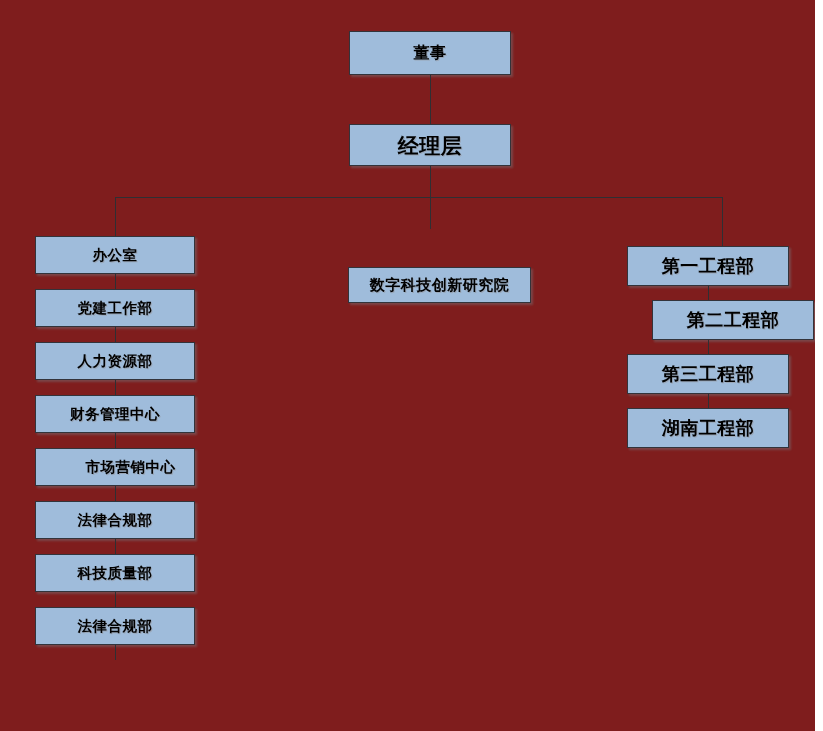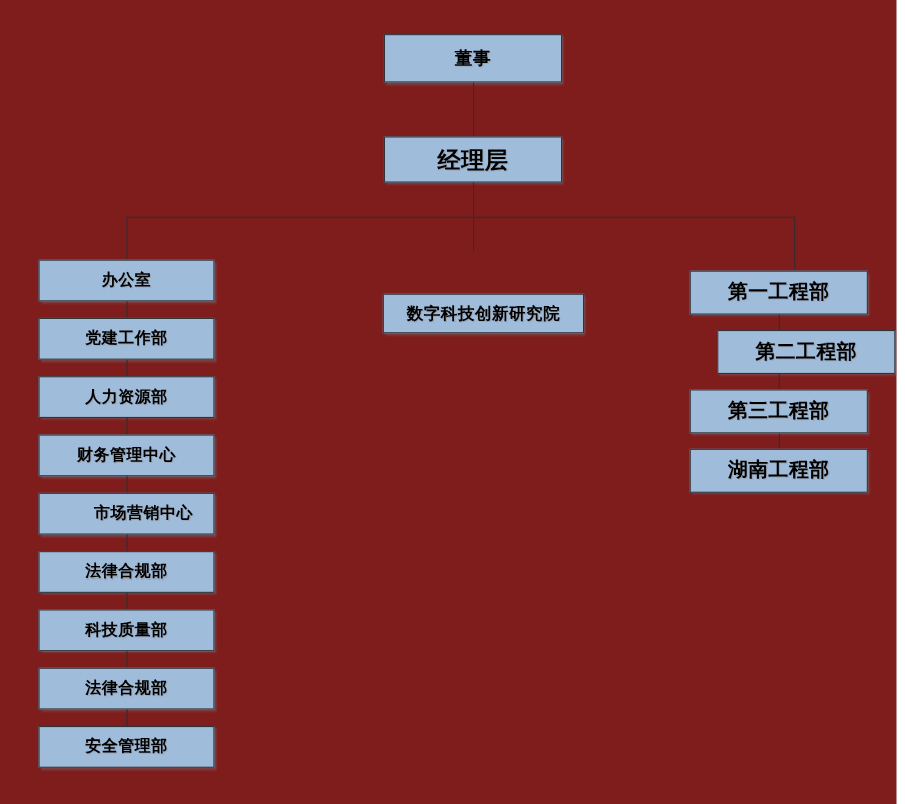--- a/index.html
+++ b/index.html
@@ -116,23 +116,20 @@
   <div class="node dept" style="left:35px; top:554px; width:160px; height:38px;">
     <span class="node-label">科技质量部</span>
   </div>
   <div class="line line-v" style="left:115px; top:592px; height:15px;"></div>
 
   <div class="node dept" style="left:35px; top:607px; width:160px; height:38px;">
     <span class="node-label">法律合规部</span>
   </div>
   <div class="line line-v" style="left:115px; top:645px; height:15px;"></div>
 
-  <div class="node dept" style="left:35px; top:660px; width:160px; height:38px;">
-    <span class="node-label">安全管理部</span>
-  </div>
 
   <div class="node eng" style="left:627px; top:246px; width:162px; height:40px;">
     <span class="node-label">第一工程部</span>
   </div>
   <div class="line line-v" style="left:708px; top:286px; height:14px;"></div>
 
   <div class="node eng" style="left:627px; top:300px; width:162px; height:40px;margin-left:25px;">
     <span class="node-label">第二工程部</span>
   </div>
   <div class="line line-v" style="left:708px; top:340px; height:14px;"></div>

